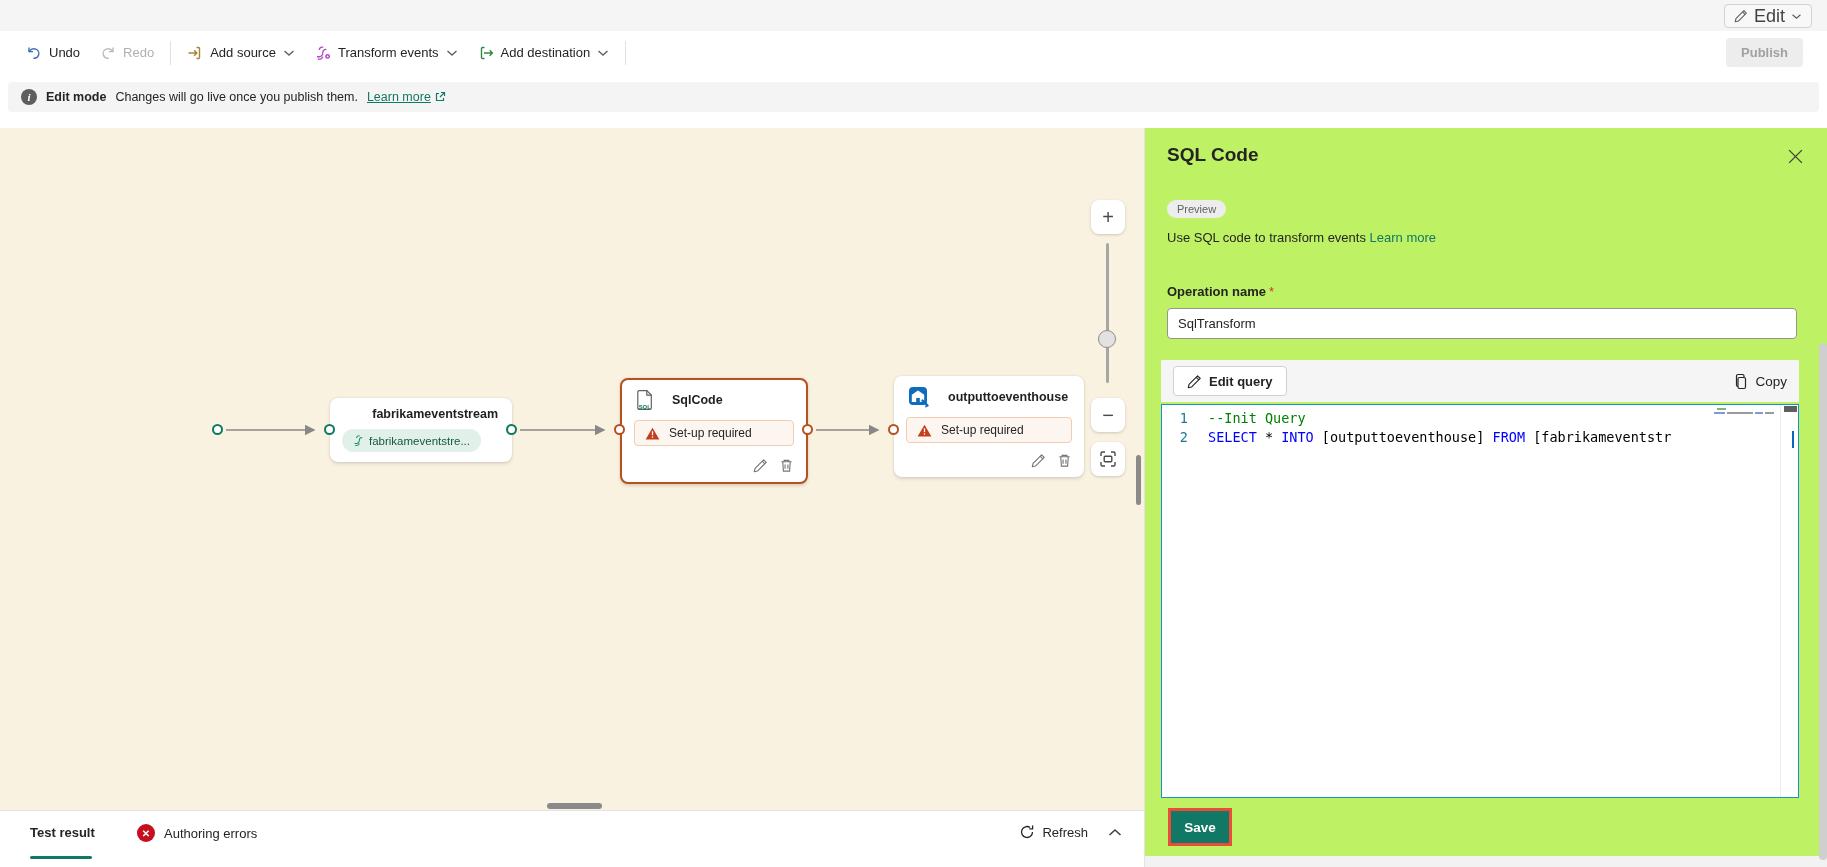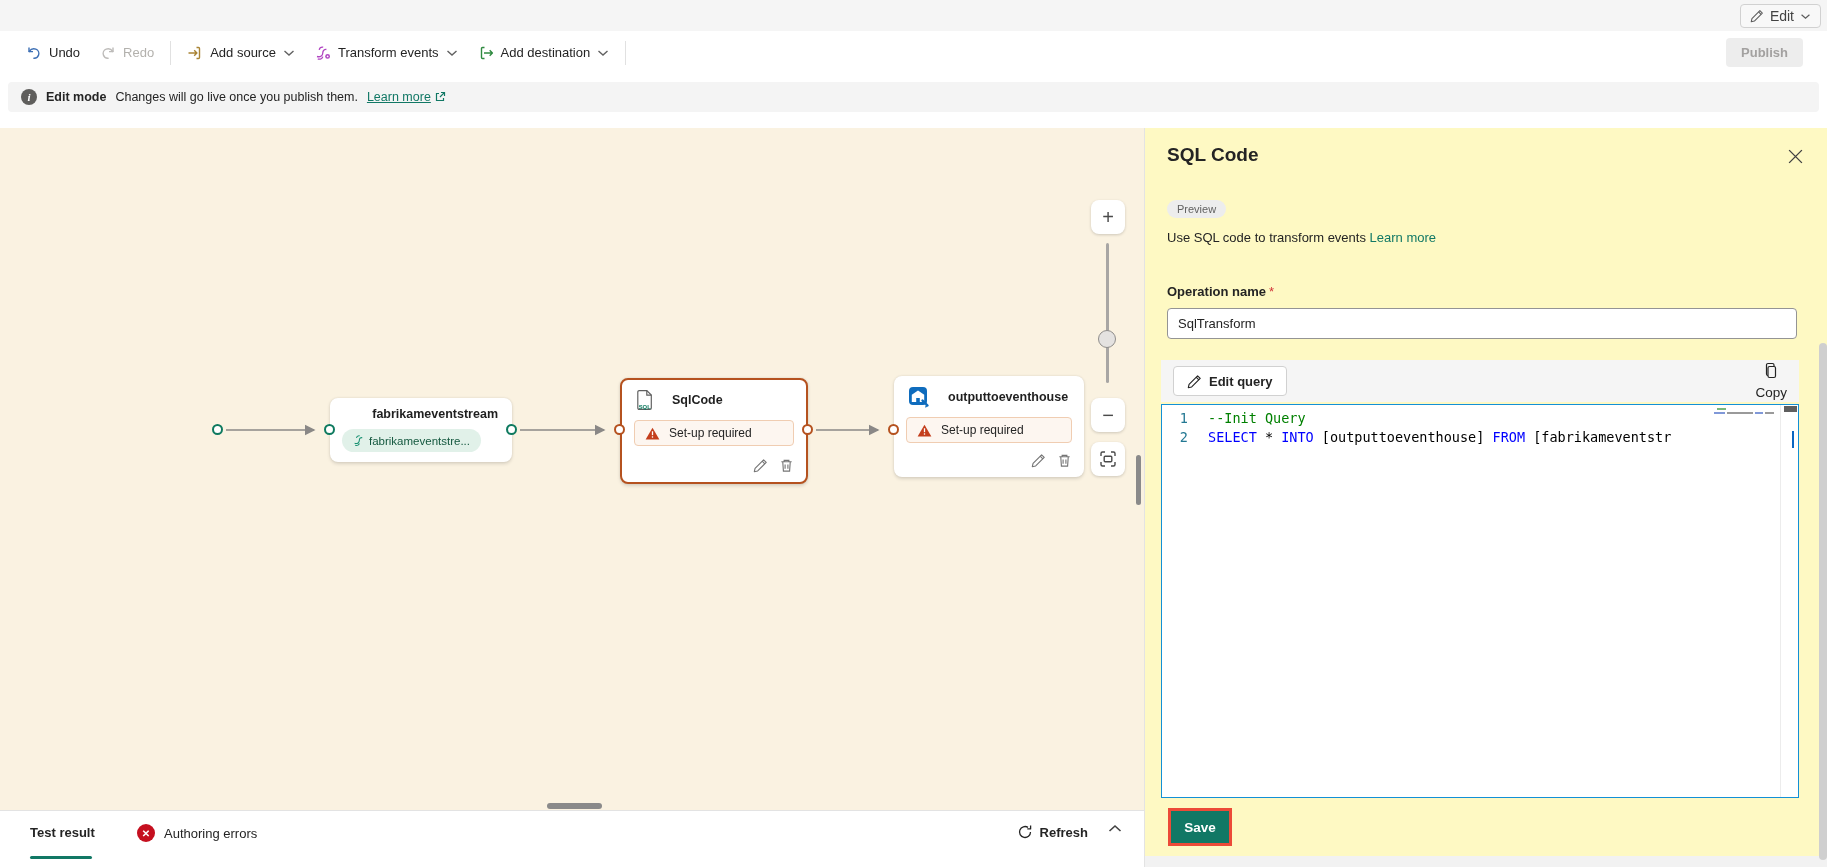--- a/index.html
+++ b/index.html
@@ -3,21 +3,21 @@
 <meta charset="utf-8">
 <style>
   * { margin:0; padding:0; box-sizing:border-box; }
   html,body { width:1827px; height:867px; background:#fff; font-family:"Liberation Sans", sans-serif; color:#242424; }
   .app { position:relative; width:1827px; height:867px; overflow:hidden; background:#fff; }
 
   
   .tabbar { position:absolute; left:0; top:0; width:1827px; height:31px; background:#f5f5f5; }
   .tab-home { position:absolute; left:14px; top:0; height:31px; display:flex; align-items:center; padding:0 8px; font-weight:bold; font-size:13.5px;margin-top:44px; }
   .tab-home .underline { position:absolute; left:6px; right:6px; bottom:1px; height:3px; background:#117865; border-radius:2px; }
-  .edit-btn { position:absolute; right:6px; top:4px; height:24px; display:flex; align-items:center; gap:6px; padding:0 9px; background:#f8f8f8; border:1px solid #d1d1d1; border-radius:4px; font-size:14px; color:#424242; }
+  .edit-btn { position:absolute; right:15px; top:4px; height:24px; display:flex; align-items:center; gap:6px; padding:0 9px; background:#f8f8f8; border:1px solid #d1d1d1; border-radius:4px; font-size:18px; color:#424242; }
 
   
   .toolbar { position:absolute; left:6px; top:31px; width:1815px; height:43px; background:#fff; border-radius:8px; display:flex; align-items:center; padding:0 10px; }
   .tb-item { display:flex; align-items:center; gap:7px; padding:0 10px; height:32px; font-size:13px; color:#242424; border-radius:4px; cursor:default; }
   .tb-item.disabled { color:#b3b1ad; }
   .tb-divider { width:1px; height:24px; background:#e1e1e1; margin:0 6px; }
   .publish-btn { margin-left:auto; margin-right:8px; background:#ededed; color:#a3a1a0; font-weight:bold; font-size:13px; padding:7px 15px; border-radius:4px; border:none; }
   .chev { display:inline-flex; }
 
   
@@ -47,36 +47,36 @@
   .zhandle { position:absolute; left:1098px; top:202px; width:18px; height:18px; border-radius:50%; background:#e4e2e0; border:1.5px solid #8f8d8b; }
   .vthumb { position:absolute; left:1136px; top:327px; width:5px; height:50px; background:#8a8a8a; border-radius:3px; }
   .hthumb { position:absolute; left:547px; top:675px; width:55px; height:6px; background:#8a8a8a; border-radius:3px; }
 
   
   .bottombar { position:absolute; left:0; top:810px; width:1144px; height:57px; background:#fff; border-top:1px solid #e3e3e3; }
   .bb-tab { position:absolute; left:30px; top:14px; font-weight:bold; font-size:13px; }
   .bb-underline { position:absolute; left:30px; top:45px; width:62px; height:3px; background:#117865; border-radius:2px; }
   .bb-errors { position:absolute; left:137px; top:13px; display:flex; align-items:center; gap:9px; font-size:13px; }
   .err-ic { width:18px; height:18px; border-radius:50%; background:#c50f1f; color:#fff; font-size:10px; font-weight:bold; display:flex; align-items:center; justify-content:center; }
-  .bb-right { position:absolute; right:22px; top:13px; display:flex; align-items:flex-start; gap:20px; font-size:13px;font-weight:bold; }
+  .bb-right { position:absolute; right:22px; top:13px; display:flex; align-items:center; gap:20px; font-size:13px; }
   .bb-refresh { display:flex; align-items:center; gap:7px; }
 
   
-  .panel { position:absolute; left:1144px; top:128px; width:683px; height:739px; background:#fef9c3; border-left:1px solid #e3e3e3; }
+  .panel { position:absolute; left:1144px; top:128px; width:683px; height:739px; background:#bef264; border-left:1px solid #e3e3e3; }
   .panel-title { position:absolute; left:22px; top:16px; font-size:19px; font-weight:bold; }
   .close-btn { position:absolute; right:20px; top:20px; width:20px; height:20px; color:#424242; }
   .badge { position:absolute; left:22px; top:72px; background:#ededed; color:#616161; font-size:11px; padding:3px 10px; border-radius:10px; }
   .desc { position:absolute; left:22px; top:102px; font-size:13px; }
   .desc a { color:#117865; text-decoration:none; }
   .op-label { position:absolute; left:22px; top:156px; font-size:13px; font-weight:bold; }
   .req { color:#d13438; font-weight:normal; margin-left:3px; }
   .op-input { position:absolute; left:22px; top:180px; width:630px; height:31px; border:1px solid #949494; border-radius:4px; padding:0 10px; font-size:13px; font-family:"Liberation Sans", sans-serif; color:#242424; background:#fff; }
   .graybar { position:absolute; left:16px; top:232px; width:638px; height:42px; background:#f5f5f5; display:flex; align-items:center; padding:0 12px; }
   .editq-btn { display:flex; align-items:center; gap:7px; background:#fff; border:1px solid #d1d1d1; border-radius:4px; height:30px; padding:0 13px; font-size:13px; font-weight:bold; color:#242424; }
-  .copy-btn { margin-left:auto; display:flex; align-items:center; gap:6px; font-size:13.5px; color:#242424;flex-direction:column; }
+  .copy-btn { margin-left:auto; display:flex; align-items:center; gap:6px; font-size:13.5px; color:#242424; }
 
   .editor { position:absolute; left:16px; top:276px; width:638px; height:394px; background:#fff; border:1.5px solid #1390d6; overflow:hidden; font-family:"DejaVu Sans Mono", monospace; font-size:13.5px; }
   .code-line { display:flex; height:19px; line-height:19px; white-space:pre; }
   .code-lines { padding-top:4px; }
   .ln { width:46px; text-align:right; padding-right:20px; color:#237893; flex:none; }
   .tk-comment { color:#008000; }
   .tk-kw { color:#0000ff; }
   .tk-plain { color:#000; }
   .mini-marks { position:absolute; left:552px; top:3px; width:60px; }
   .mini-sep { position:absolute; right:17px; top:0; bottom:0; width:1px; background:#ececec; }

